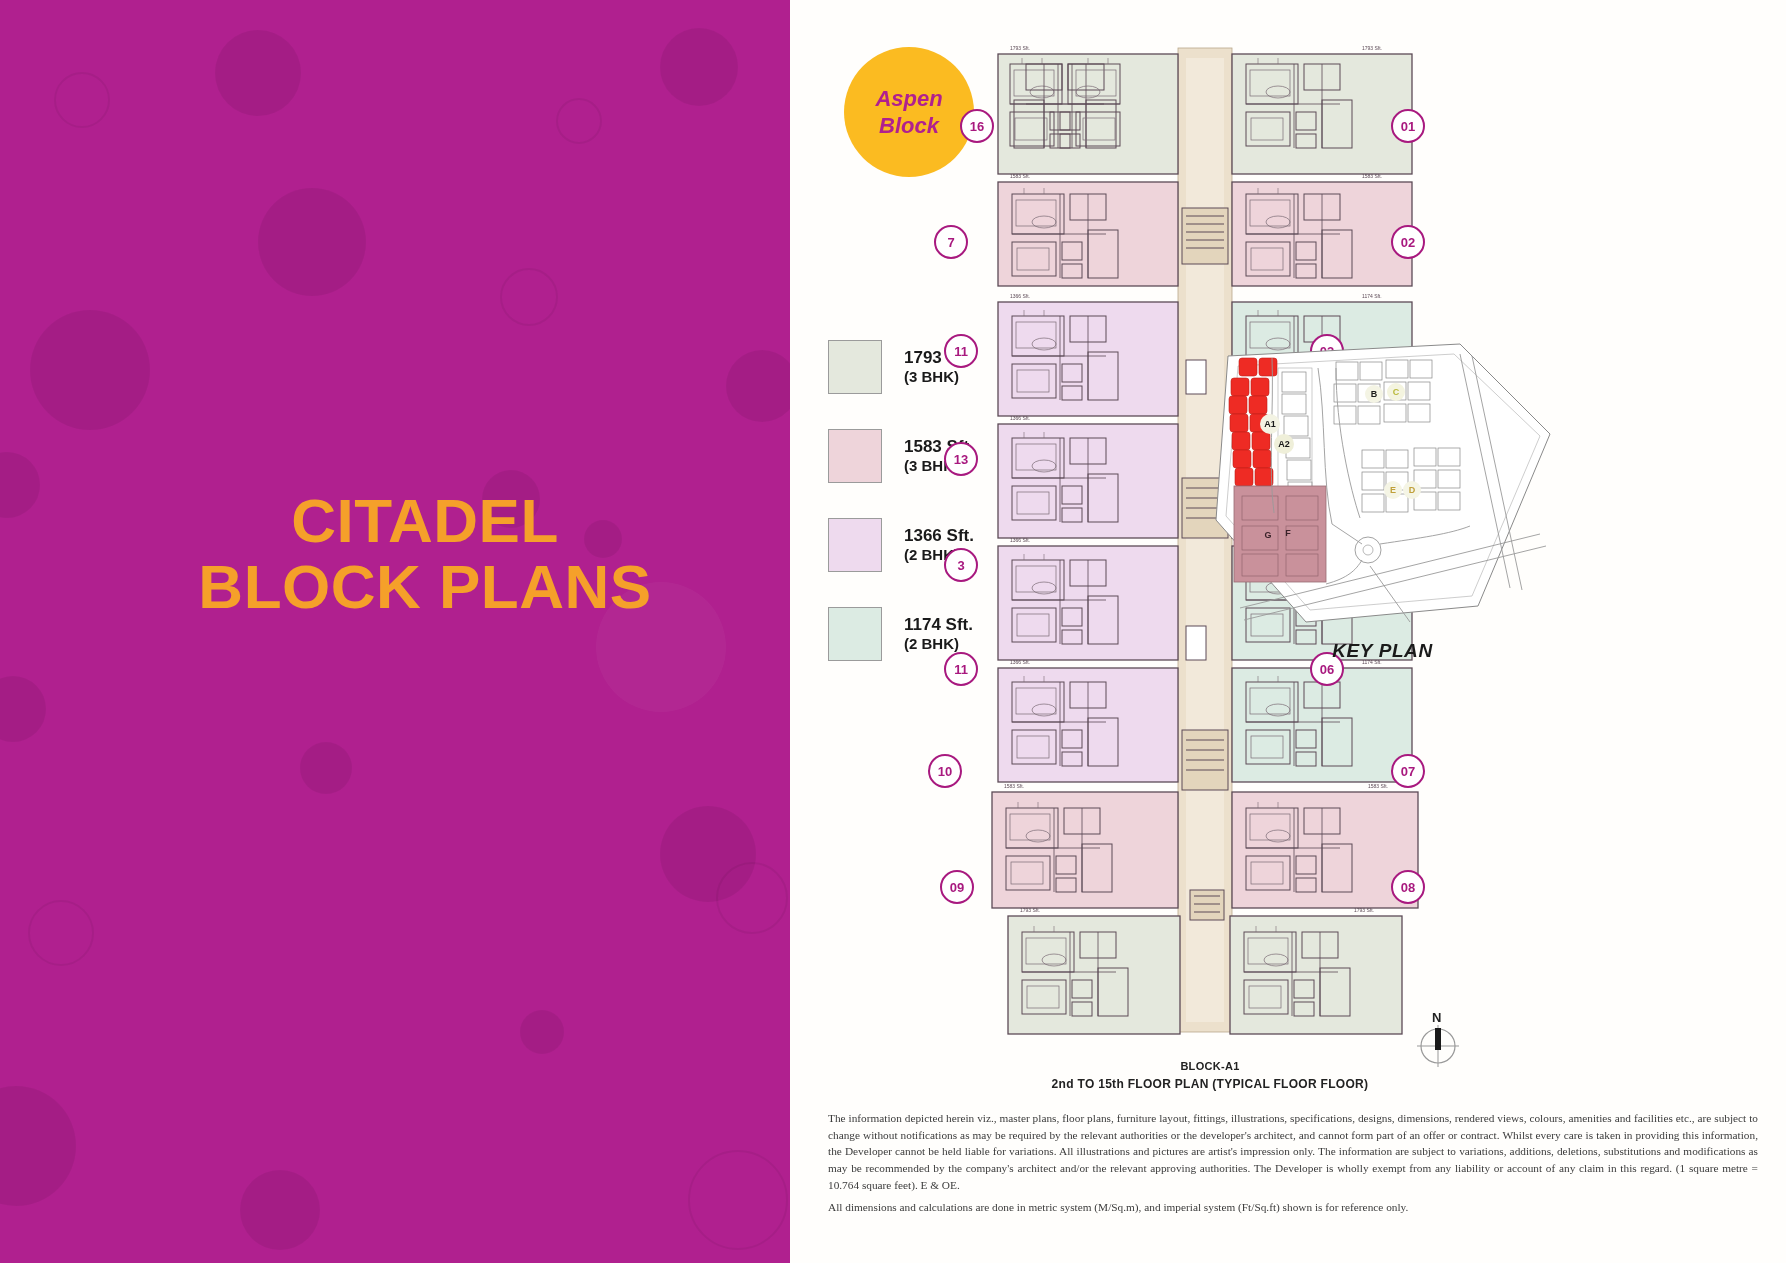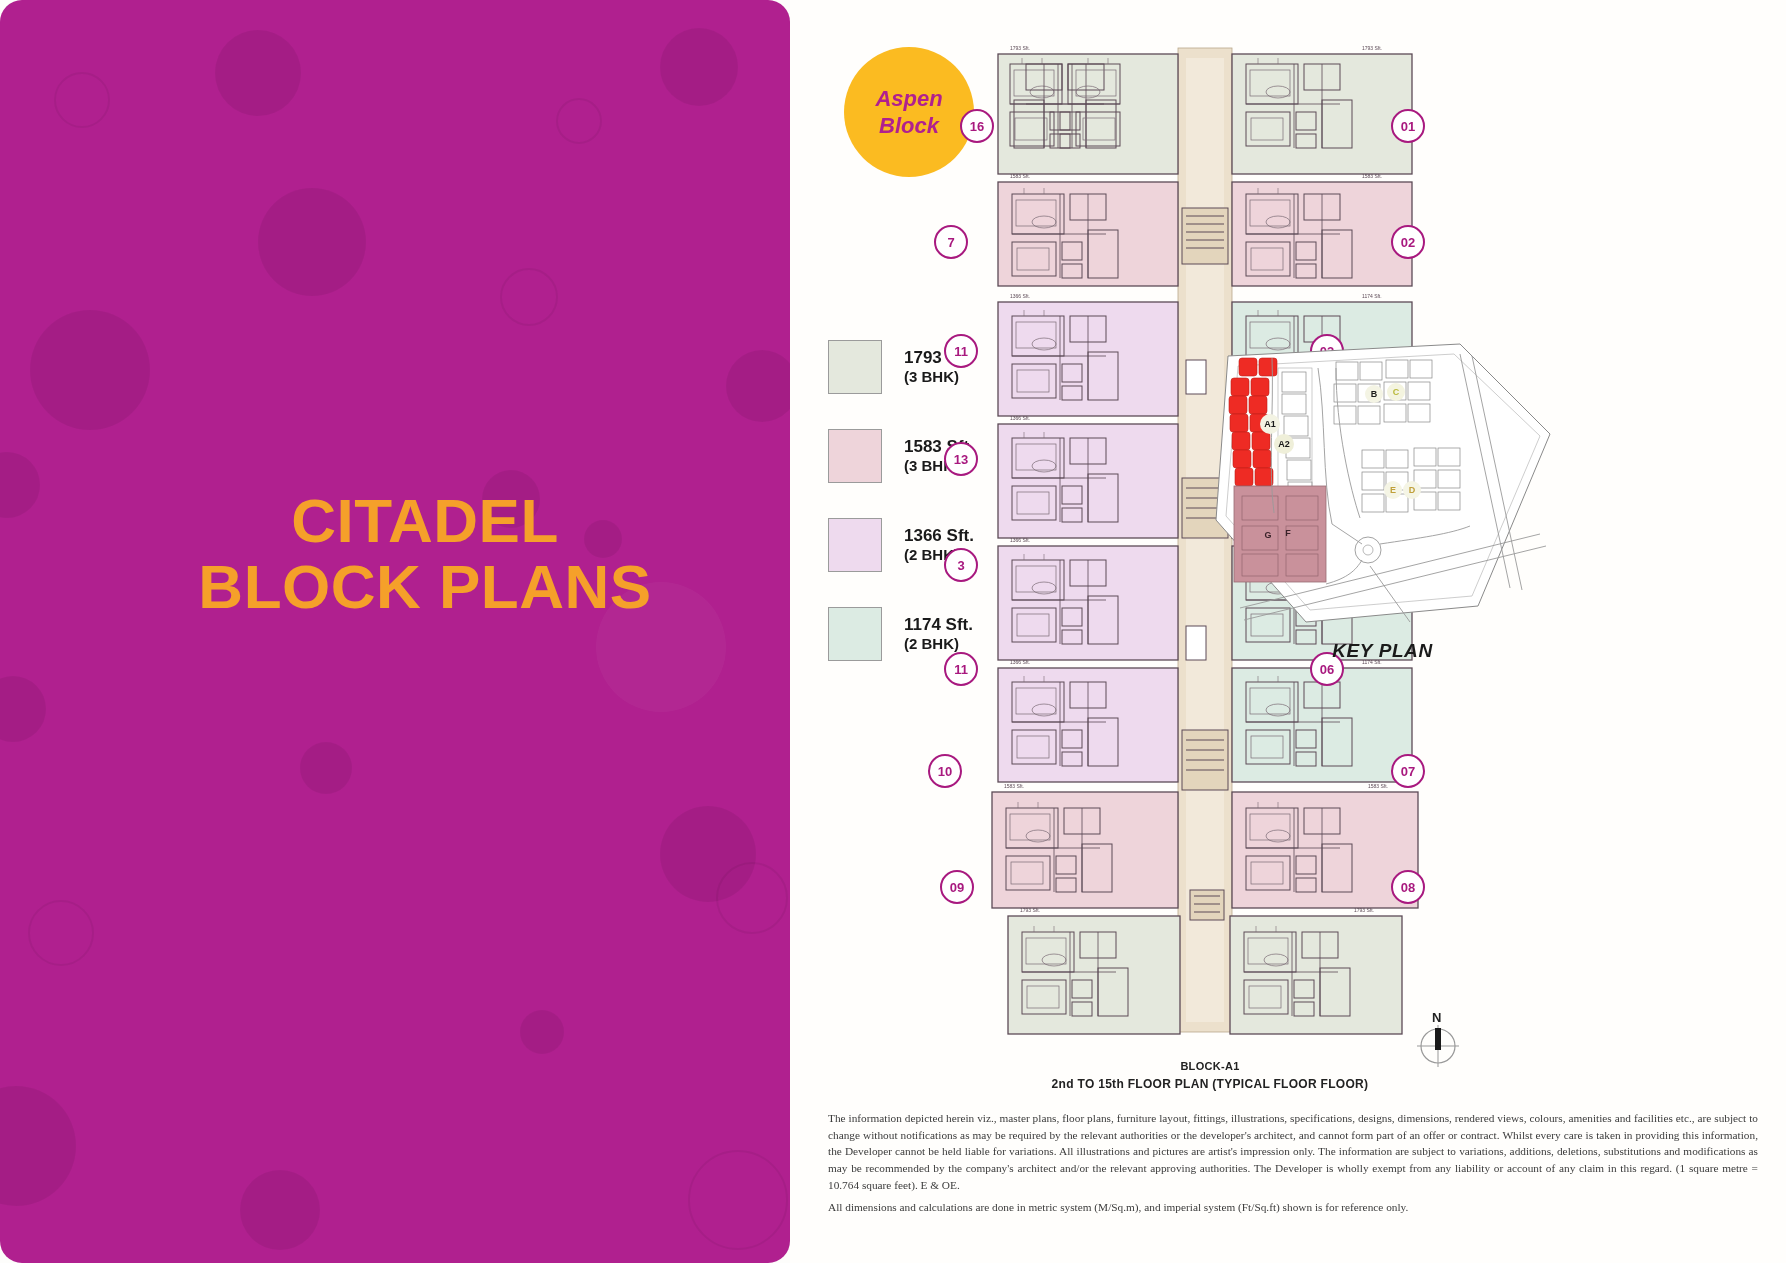--- a/index.html
+++ b/index.html
@@ -1,21 +1,21 @@
 <!DOCTYPE html>
 <html><head>
 <meta charset="utf-8">
 <style>
   html,body{margin:0;padding:0;background:#ffffff;}
   body{width:1786px;height:1263px;font-family:"Liberation Sans",sans-serif;overflow:hidden;}
   .page{position:relative;width:1786px;height:1263px;background:#fdfdfb;}
 
   
   .left-panel{position:absolute;left:0;top:0;width:790px;height:1263px;
-    background:#b0208f;overflow:hidden;border-radius:22px;}
+    background:#b0208f;overflow:hidden;}
   .deco{position:absolute;border-radius:50%;}
   .deco.fill{background:rgba(0,0,0,0.065);}
   .deco.ring{border:2px solid rgba(0,0,0,0.055);}
   .deco.fill2{background:rgba(255,255,255,0.035);}
 
   .title-wrap{position:absolute;left:0;top:488px;width:790px;text-align:center;
     padding-left:60px;box-sizing:border-box;}
   .title-line{color:#f5a02a;font-weight:bold;letter-spacing:0.5px;line-height:1.06;
     font-size:62px;font-family:"Liberation Sans",sans-serif;}
   .title-line.l2{font-size:62px;}

